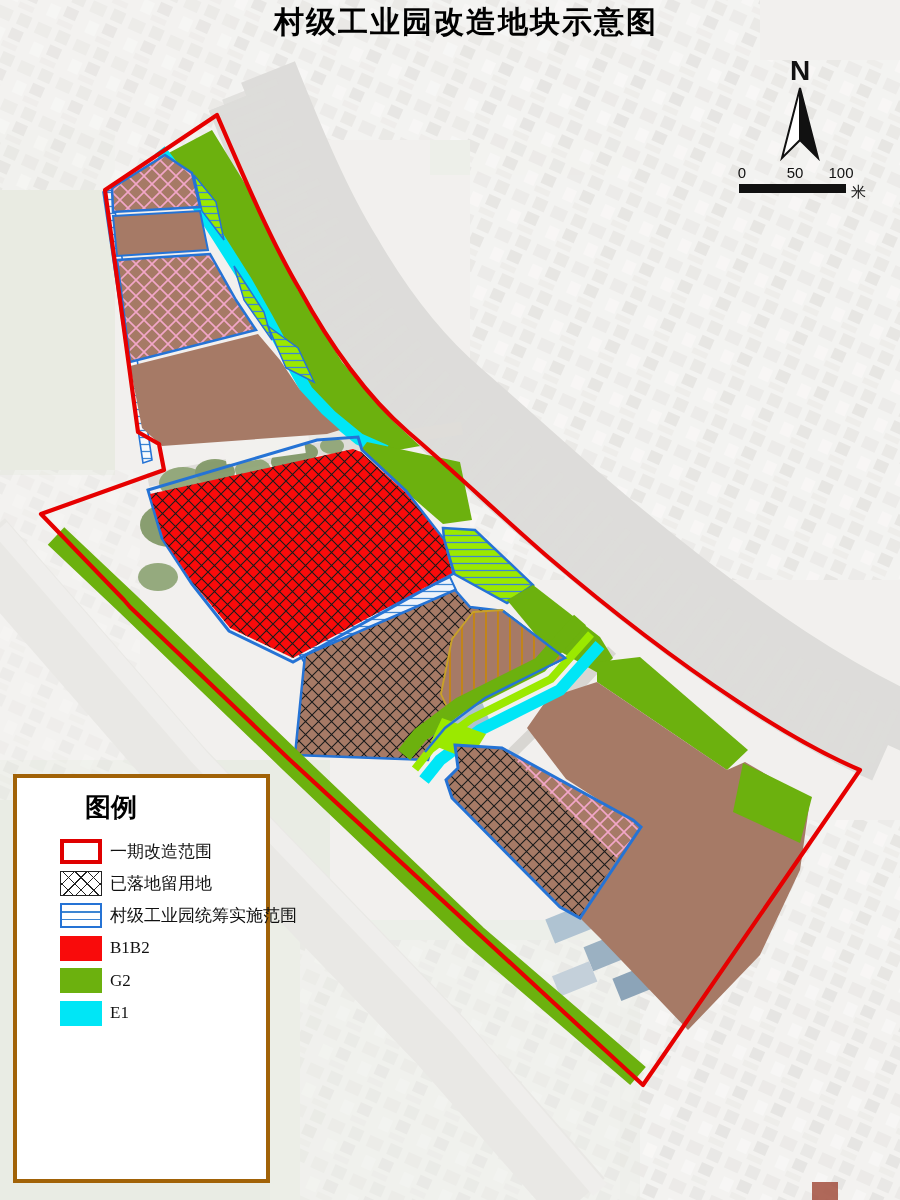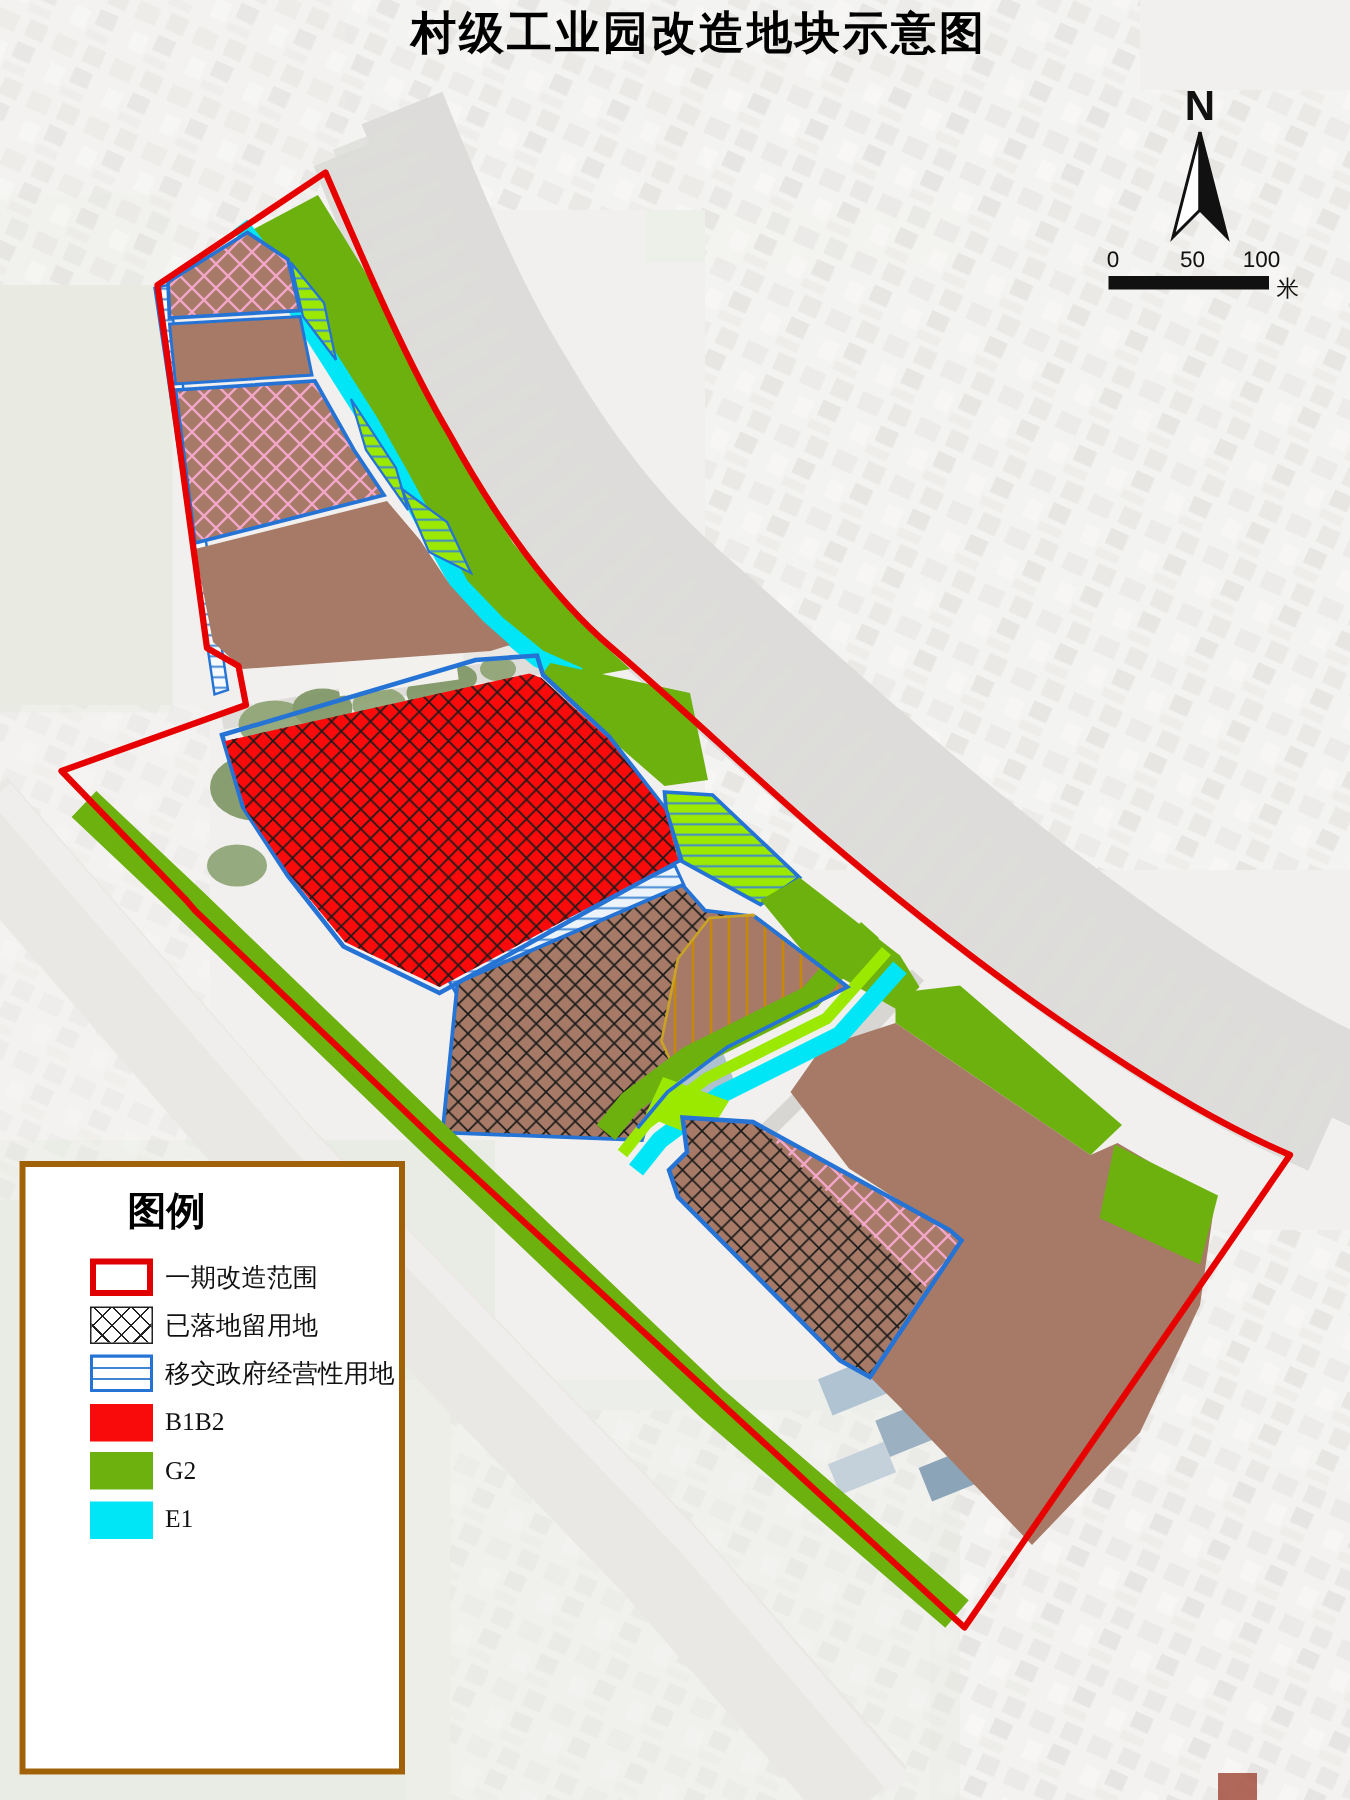--- a/index.html
+++ b/index.html
@@ -260,21 +260,21 @@
   <div class="legend-item">
     <div class="sw sw-outline-red"></div>
     <div class="lbl">一期改造范围</div>
   </div>
   <div class="legend-item">
     <div class="sw sw-black-cross"></div>
     <div class="lbl">已落地留用地</div>
   </div>
   <div class="legend-item">
     <div class="sw sw-blue-hlines"></div>
-    <div class="lbl">移交政府经营性用地</div>
+    <div class="lbl">村级工业园统筹实施范围</div>
   </div>
   <div class="legend-item">
     <div class="sw sw-fill-red"></div>
     <div class="lbl">B1B2</div>
   </div>
   <div class="legend-item">
     <div class="sw sw-fill-green"></div>
     <div class="lbl">G2</div>
   </div>
   <div class="legend-item">

